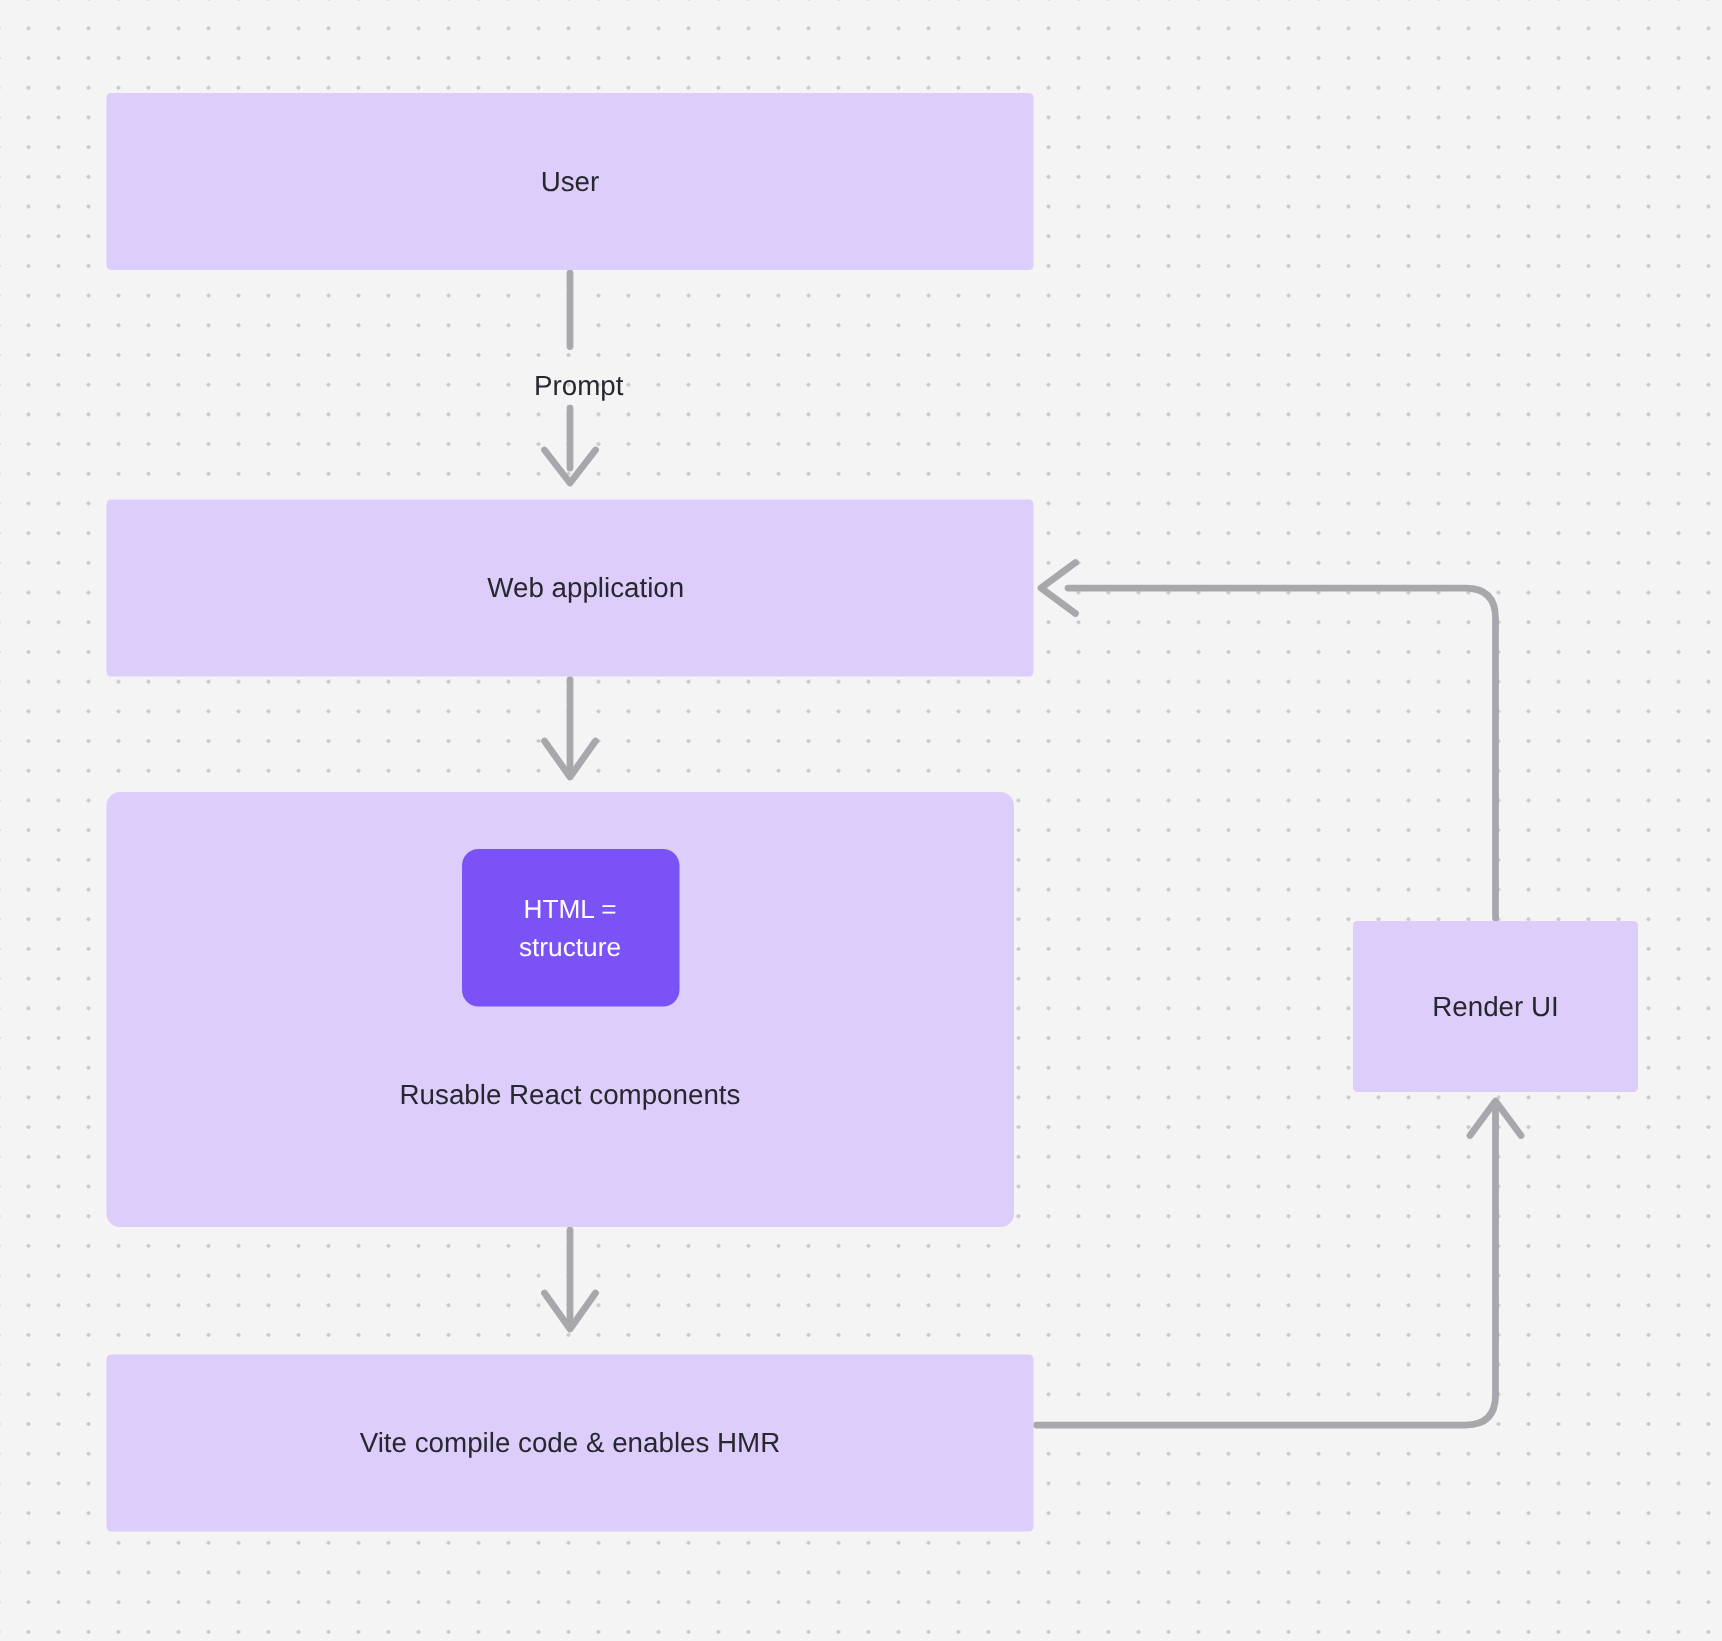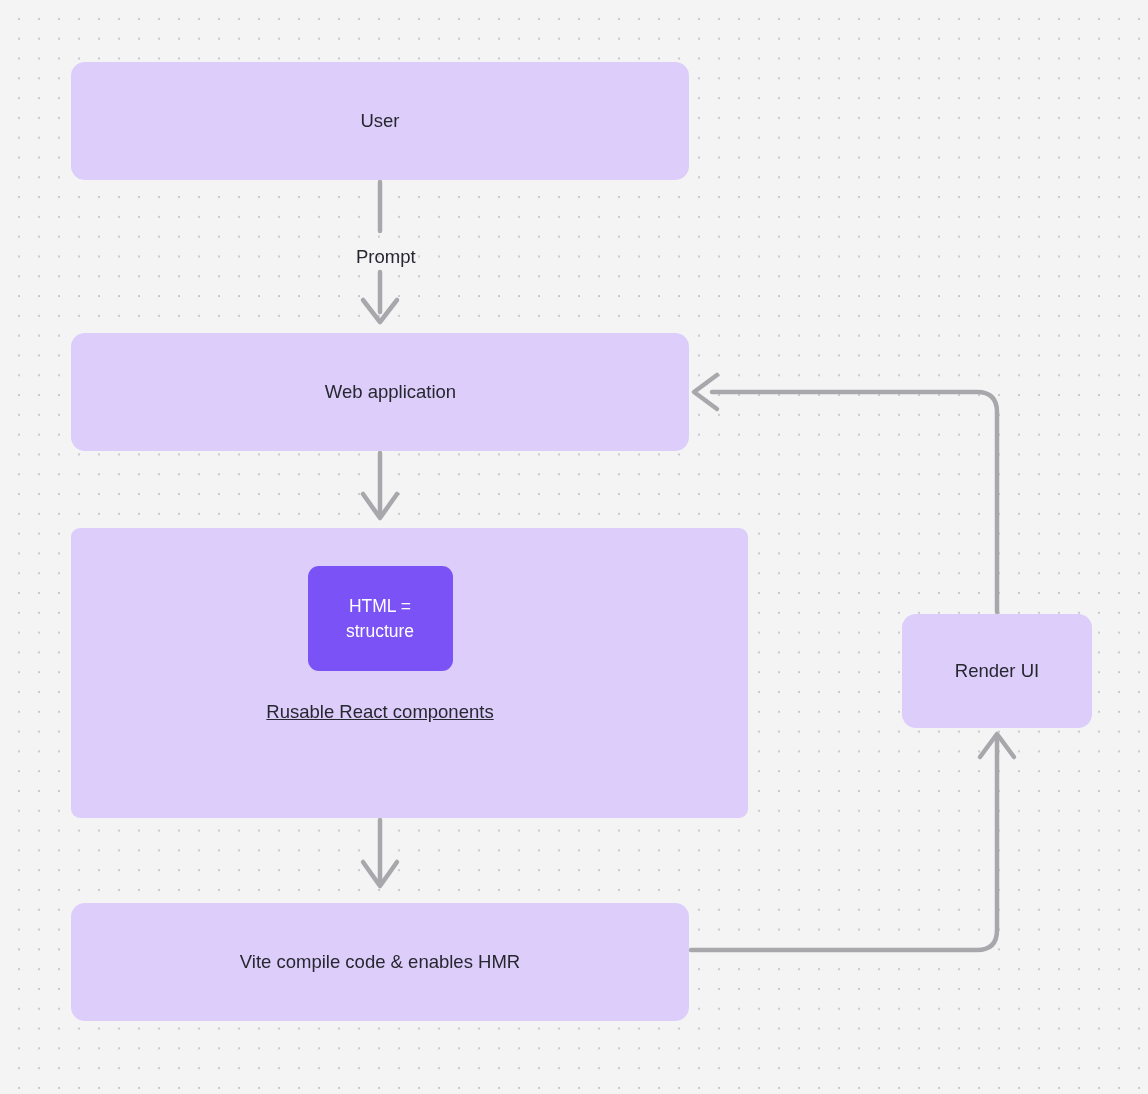--- a/index.html
+++ b/index.html
@@ -20,36 +20,36 @@
     background-color: #f4f4f5;
     background-image: radial-gradient(circle, #c9c9ce 1.1px, rgba(0,0,0,0) 1.2px);
     background-size: 20px 19.8px;
     background-position: 9px 9px;
   }
 
   
   .node {
     position: absolute;
     box-sizing: border-box;
-    border-radius: 14px;
+    border-radius: 3px;
     display: flex;
     align-items: center;
     justify-content: center;
     text-align: center;
     line-height: 1.32;
   }
   .node-outer {
     background: #dccdfb;
     color: #27272f;
     font-size: 18.5px;
   }
 
   #node-user      { left: 71px;  top: 62px;  width: 618px; height: 118px; }
   #node-web       { left: 71px;  top: 333px; width: 618px; height: 118px; padding-left: 21px; }
-  #node-comp      { left: 71px;  top: 528px; width: 677px; height: 290px;
+  #node-comp      { left: 71px;  top: 528px; width: 605px; height: 290px;
                     border-radius: 9px; display: block; }
   #node-vite      { left: 71px;  top: 903px; width: 618px; height: 118px; }
   #node-render    { left: 902px; top: 614px; width: 190px; height: 114px; }
 
   
   .chip-row {
     position: absolute;
     left: 0; top: 38px;
     width: 618px;
     display: flex;
@@ -67,26 +67,25 @@
     justify-content: center;
     text-align: center;
     font-size: 17.5px;
     line-height: 1.42;
     box-sizing: border-box;
     padding: 0 8px;
   }
   .comp-caption {
     position: absolute;
     left: 0;
-    top: 172px;
+    top: 190px;
     width: 618px;
     text-align: center;
     font-size: 18.5px;
     color: #27272f;
-    text-decoration: underline;
   }
 
   
   .edge-label {
     position: absolute;
     font-size: 18.5px;
     color: #27272f;
     background: transparent;
     white-space: nowrap;
   }

